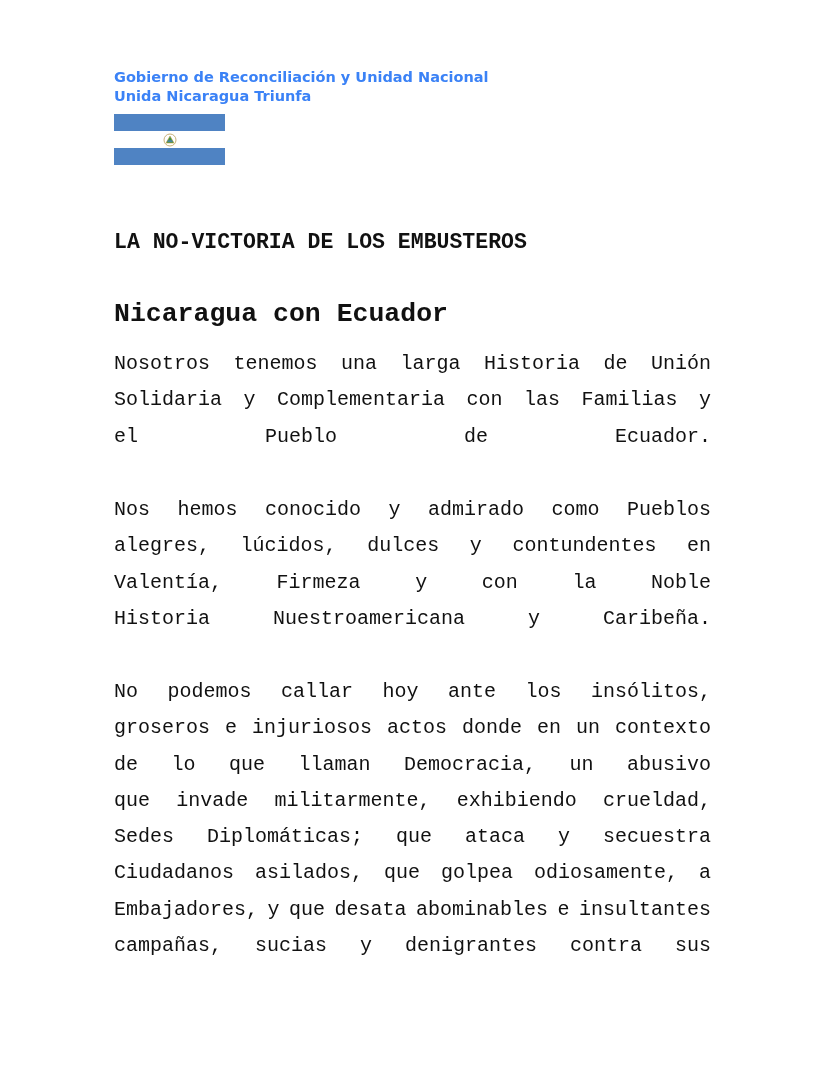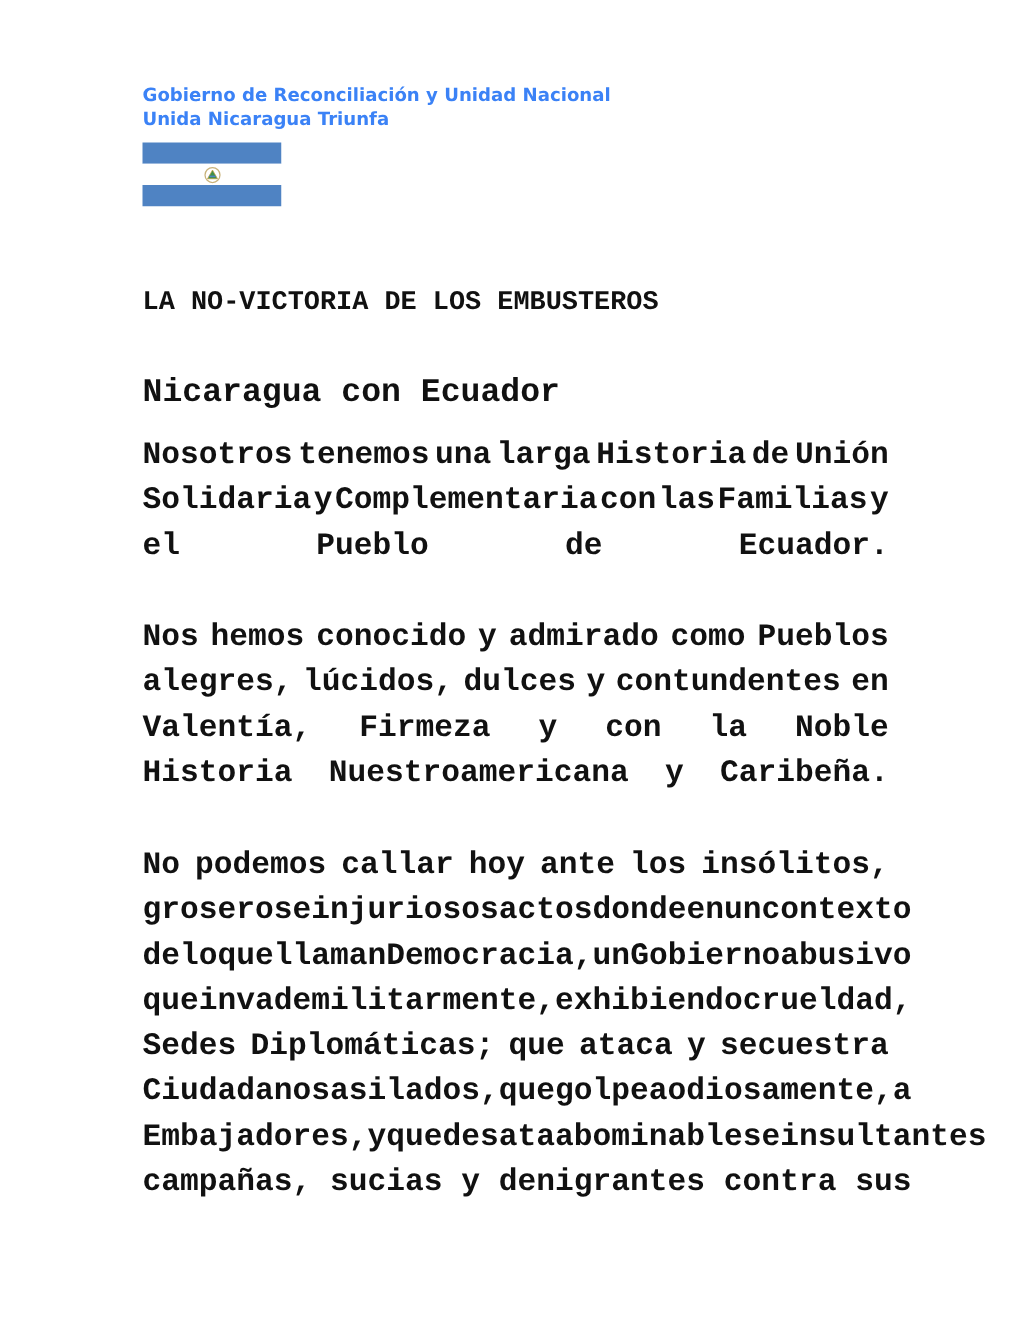--- a/index.html
+++ b/index.html
@@ -67,22 +67,22 @@
       font-size: 26.5px;
       line-height: 32px;
       white-space: nowrap;
       margin-top: 29px;
     }
     .para {
       position: absolute;
       left: 114px;
       width: 597px;
       font-family: "Liberation Mono", "DejaVu Sans Mono", monospace;
-      font-weight: bold;
-      font-size: 25px;
+      font-weight: normal;
+      font-size: 20px;
       line-height: 36.3px;
     }
     .para .line {
       display: block;
       text-align: justify;
       text-align-last: justify;
       white-space: nowrap;
       height: 36.3px;
     }
     .para .line.last {
@@ -219,21 +219,20 @@
       </div>
     </div>
     <div class="line">
       <div class="line-inner">
         <span>de</span>
         <span>lo</span>
         <span>que</span>
         <span>llaman</span>
         <span>Democracia,</span>
         <span>un</span>
-        <span>Gobierno</span>
         <span>abusivo</span>
       </div>
     </div>
     <div class="line">
       <div class="line-inner">
         <span>que</span>
         <span>invade</span>
         <span>militarmente,</span>
         <span>exhibiendo</span>
         <span>crueldad,</span>

